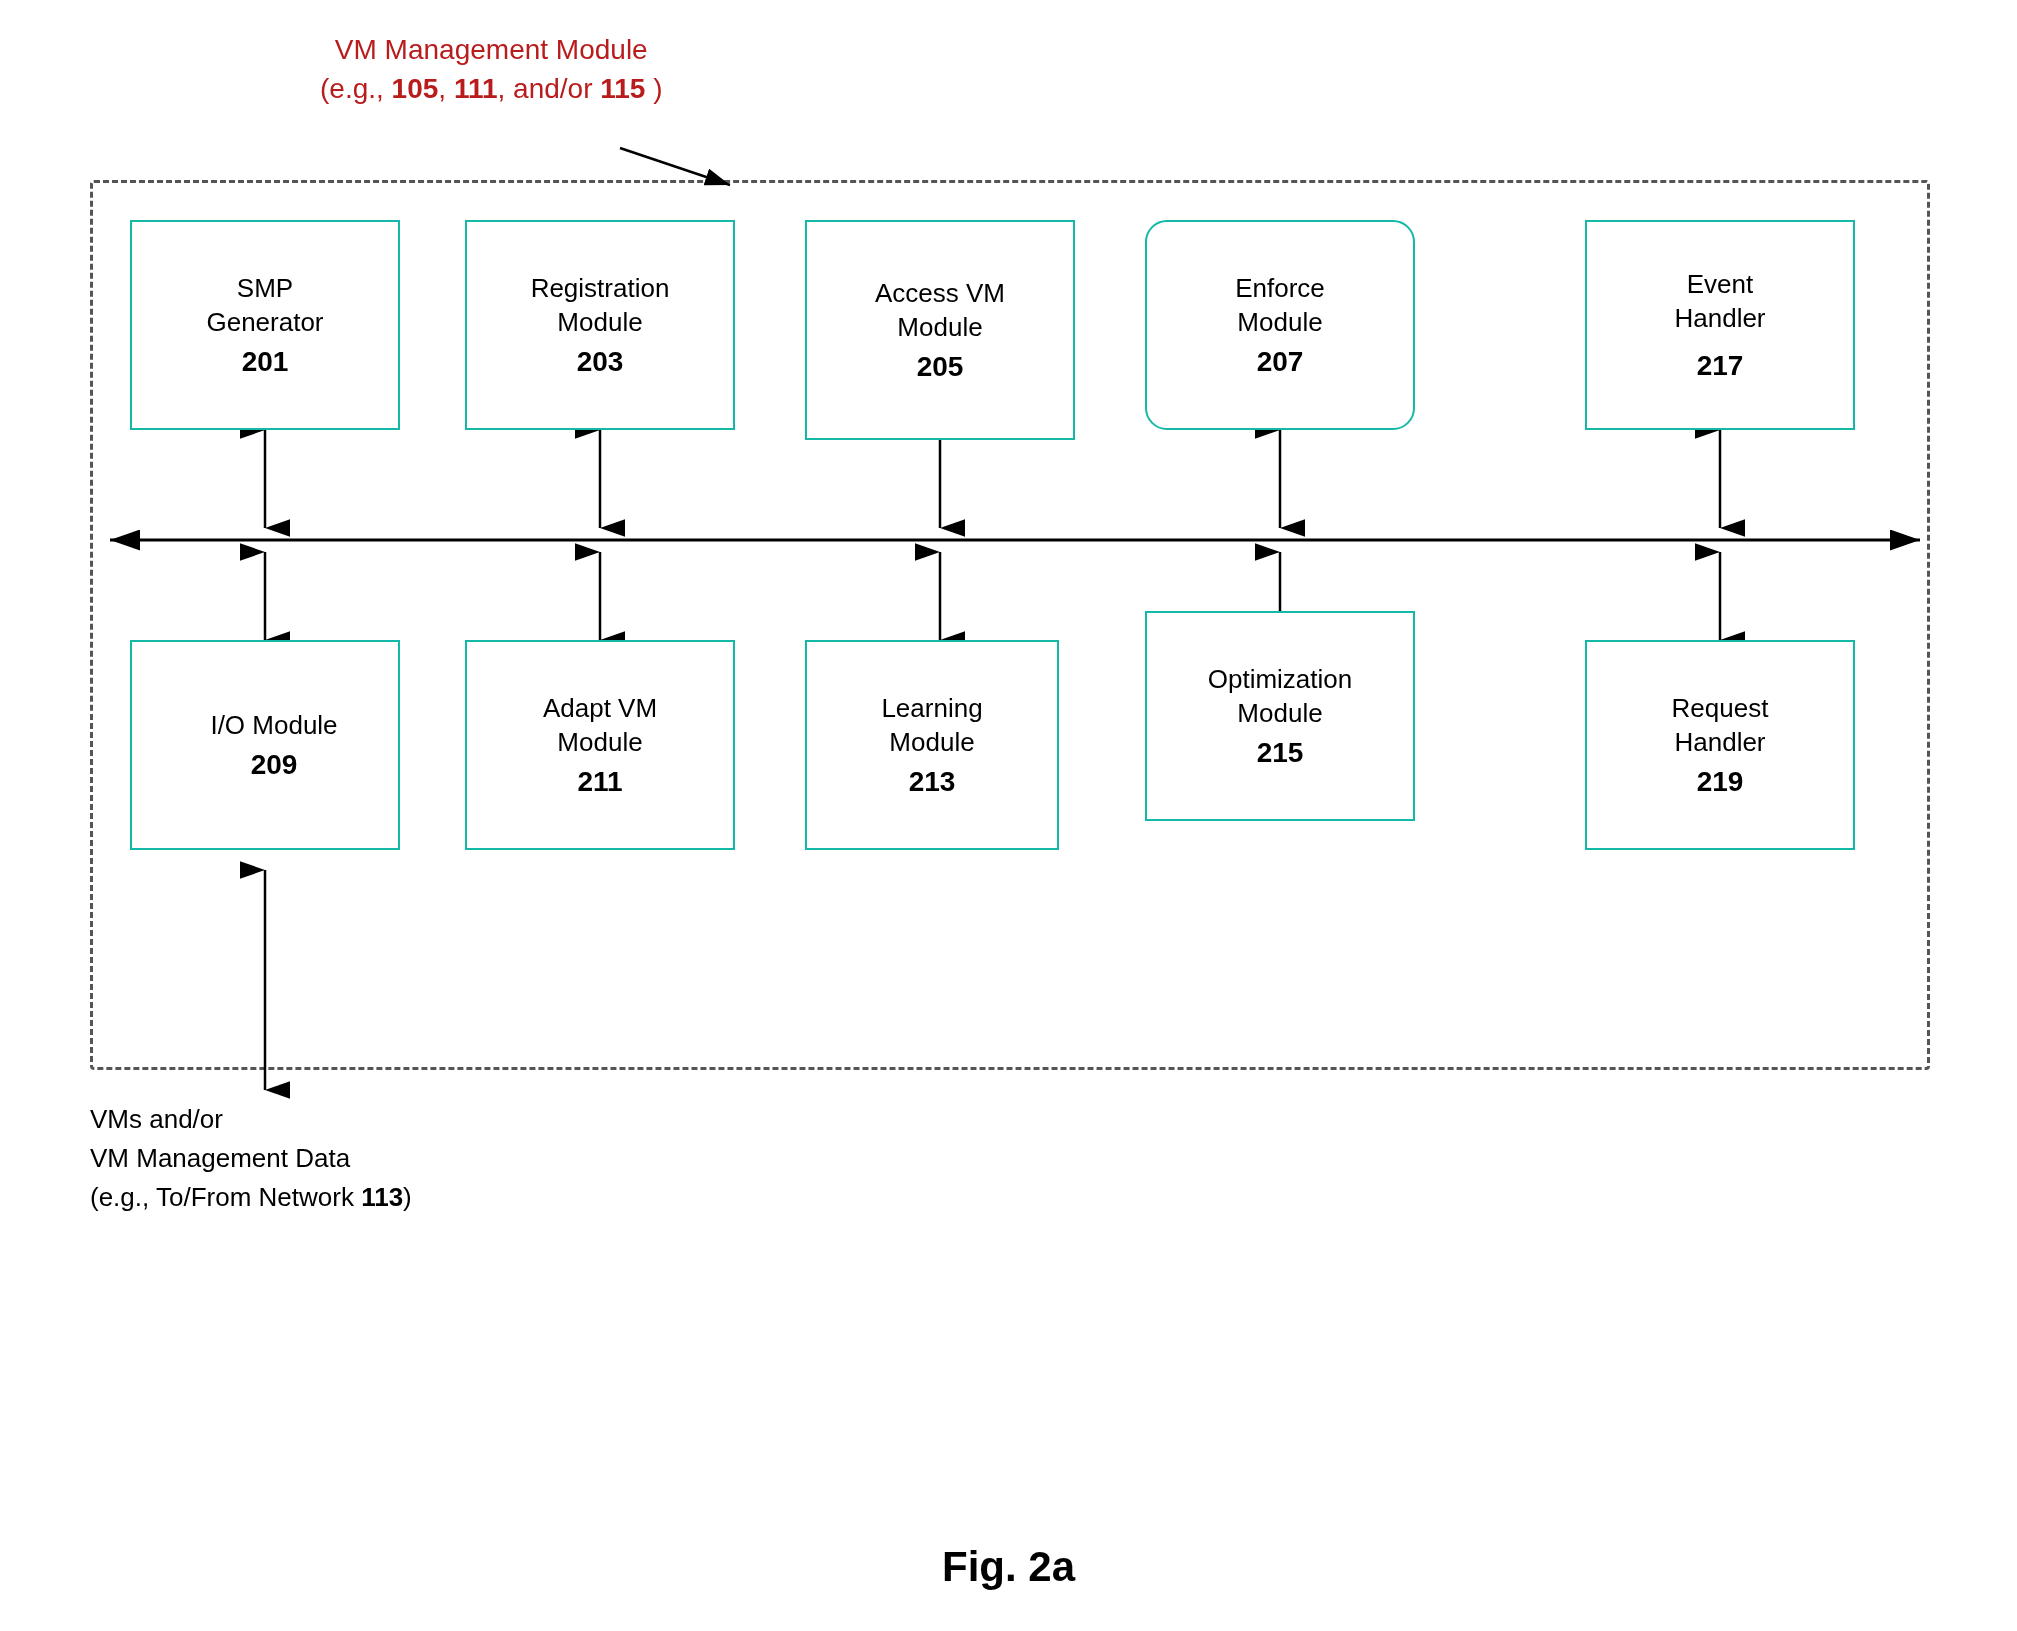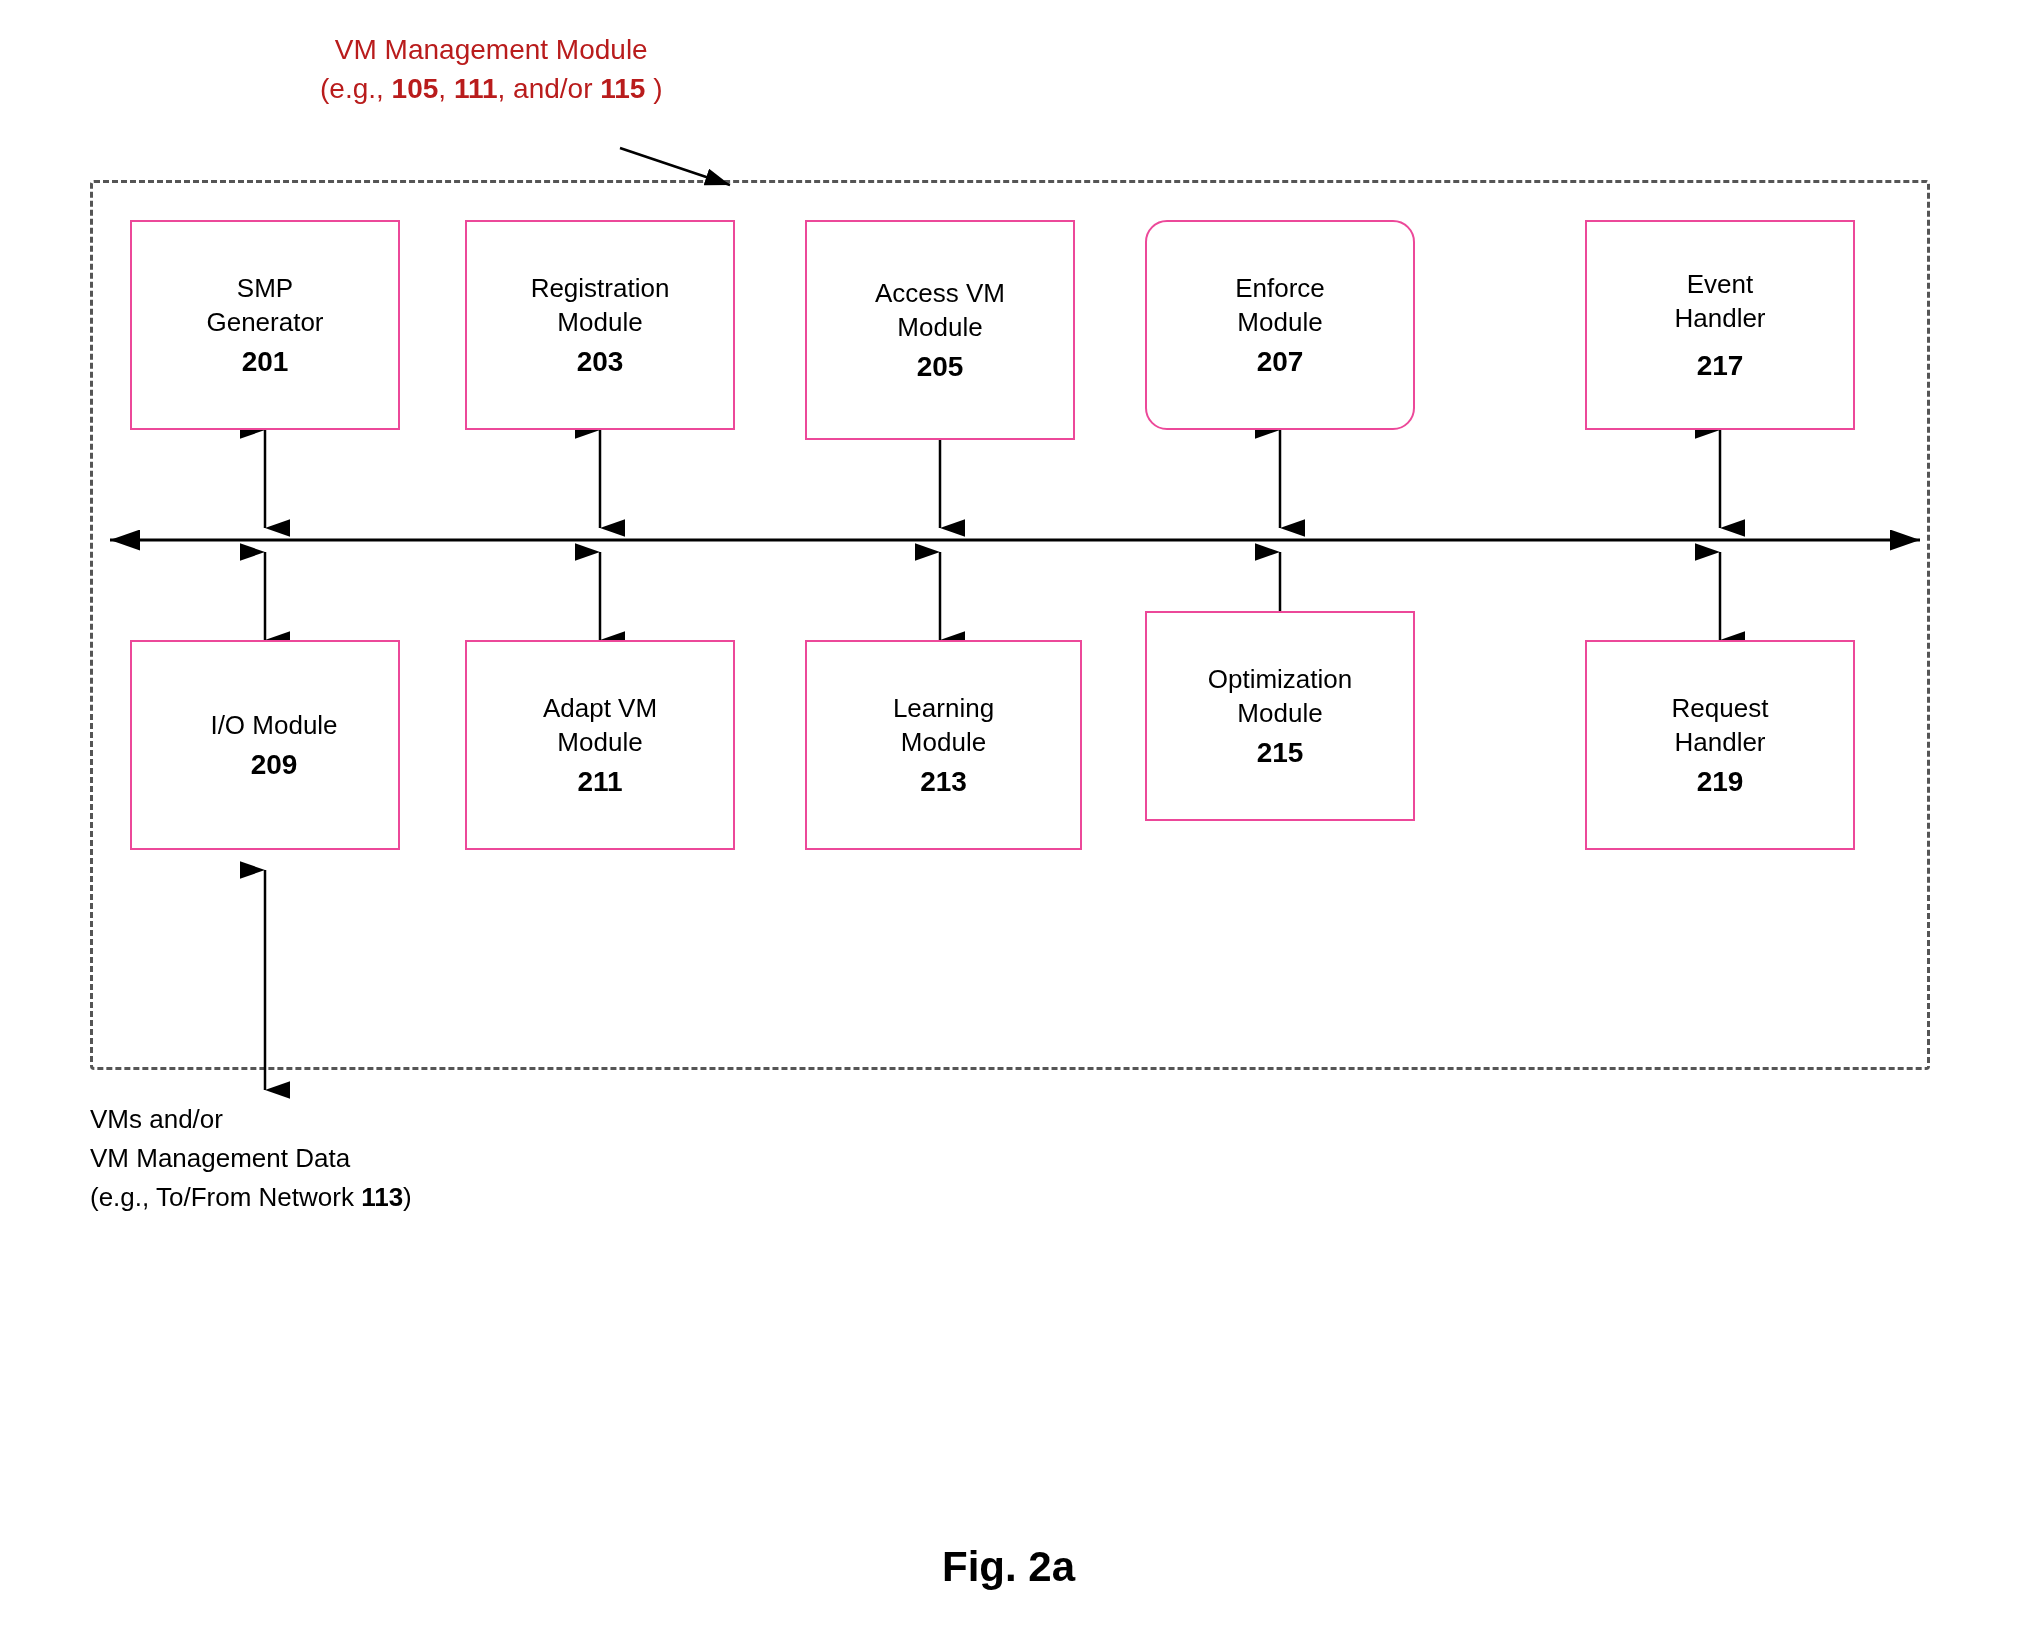--- a/index.html
+++ b/index.html
@@ -39,21 +39,21 @@
       width: 1840px;
       height: 890px;
       border: 3px dashed #555;
       border-radius: 4px;
     }
 
     
     .module-box {
       position: absolute;
       background: #fff;
-      border: 2px solid #ec4899;
+      border: 2px solid #14b8a6;
       text-align: center;
       display: flex;
       flex-direction: column;
       align-items: center;
       justify-content: center;
       padding: 10px;
     }
     .module-box .name {
       font-size: 26px;
       line-height: 1.3;
@@ -179,21 +179,21 @@
   <div class="module-box" style="top:640px; left:130px; width:270px; height:210px;padding-left:28px;">
     <span class="name">I/O Module</span>
     <span class="num">209</span>
   </div>
 
   <div class="module-box" style="top:640px; left:465px; width:270px; height:210px;">
     <span class="name">Adapt VM<br>Module</span>
     <span class="num">211</span>
   </div>
 
-  <div class="module-box" style="top:640px; left:805px; width:277px; height:210px;">
+  <div class="module-box" style="top:640px; left:805px; width:254px; height:210px;">
     <span class="name">Learning<br>Module</span>
     <span class="num">213</span>
   </div>
 
   <div class="module-box" style="top:611px; left:1145px; width:270px; height:210px;text-align:center;">
     <span class="name">Optimization<br>Module</span>
     <span class="num">215</span>
   </div>
 
   <div class="module-box" style="top:640px; left:1585px; width:270px; height:210px;">

